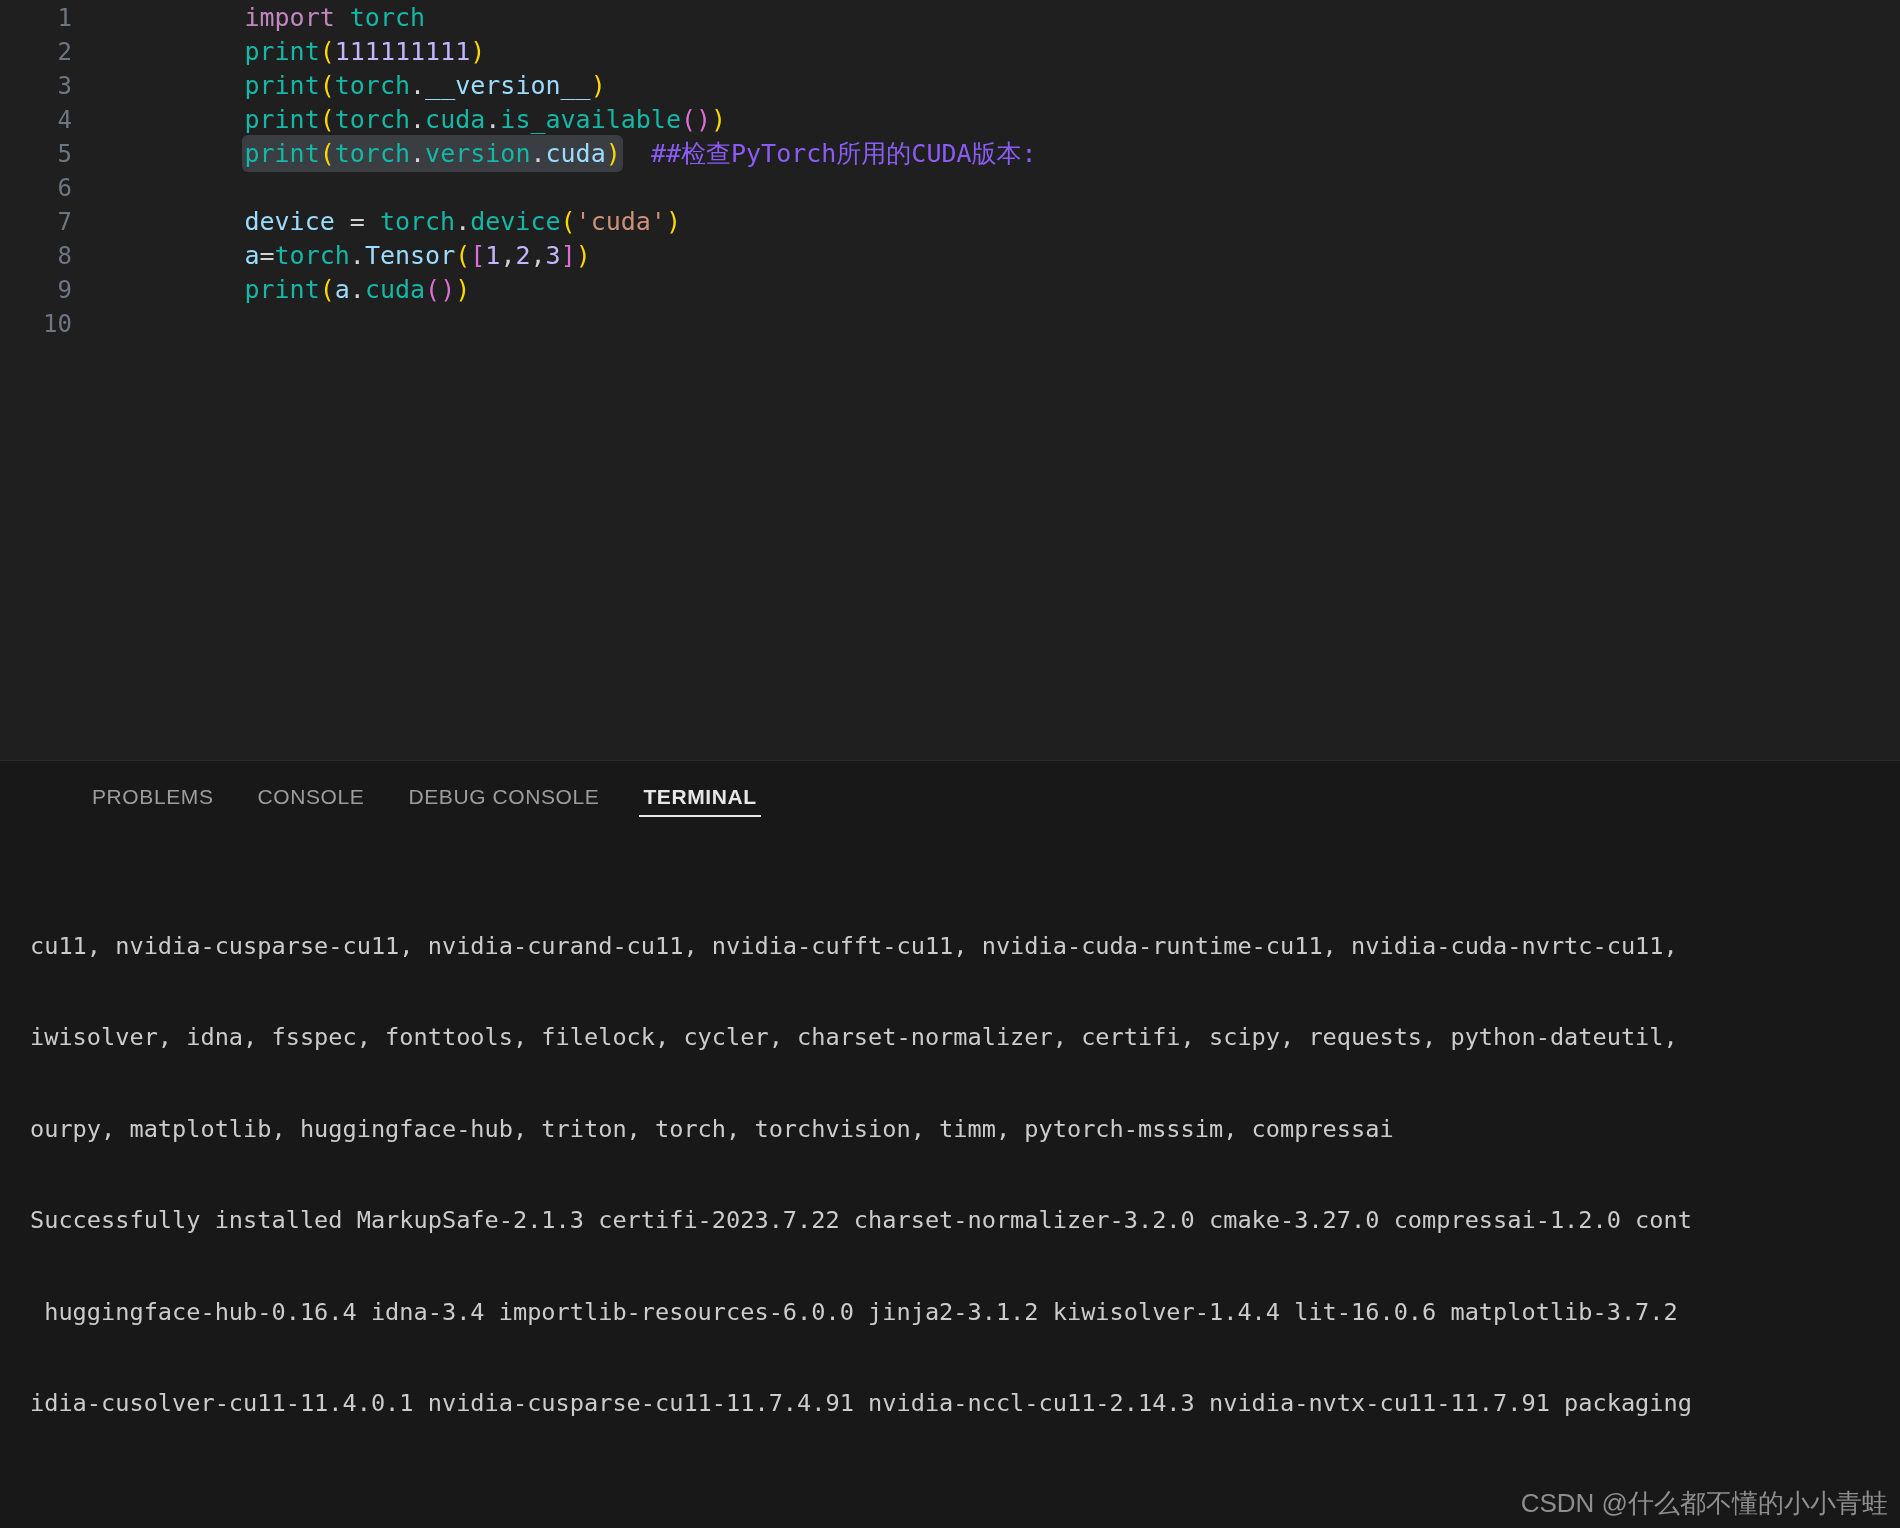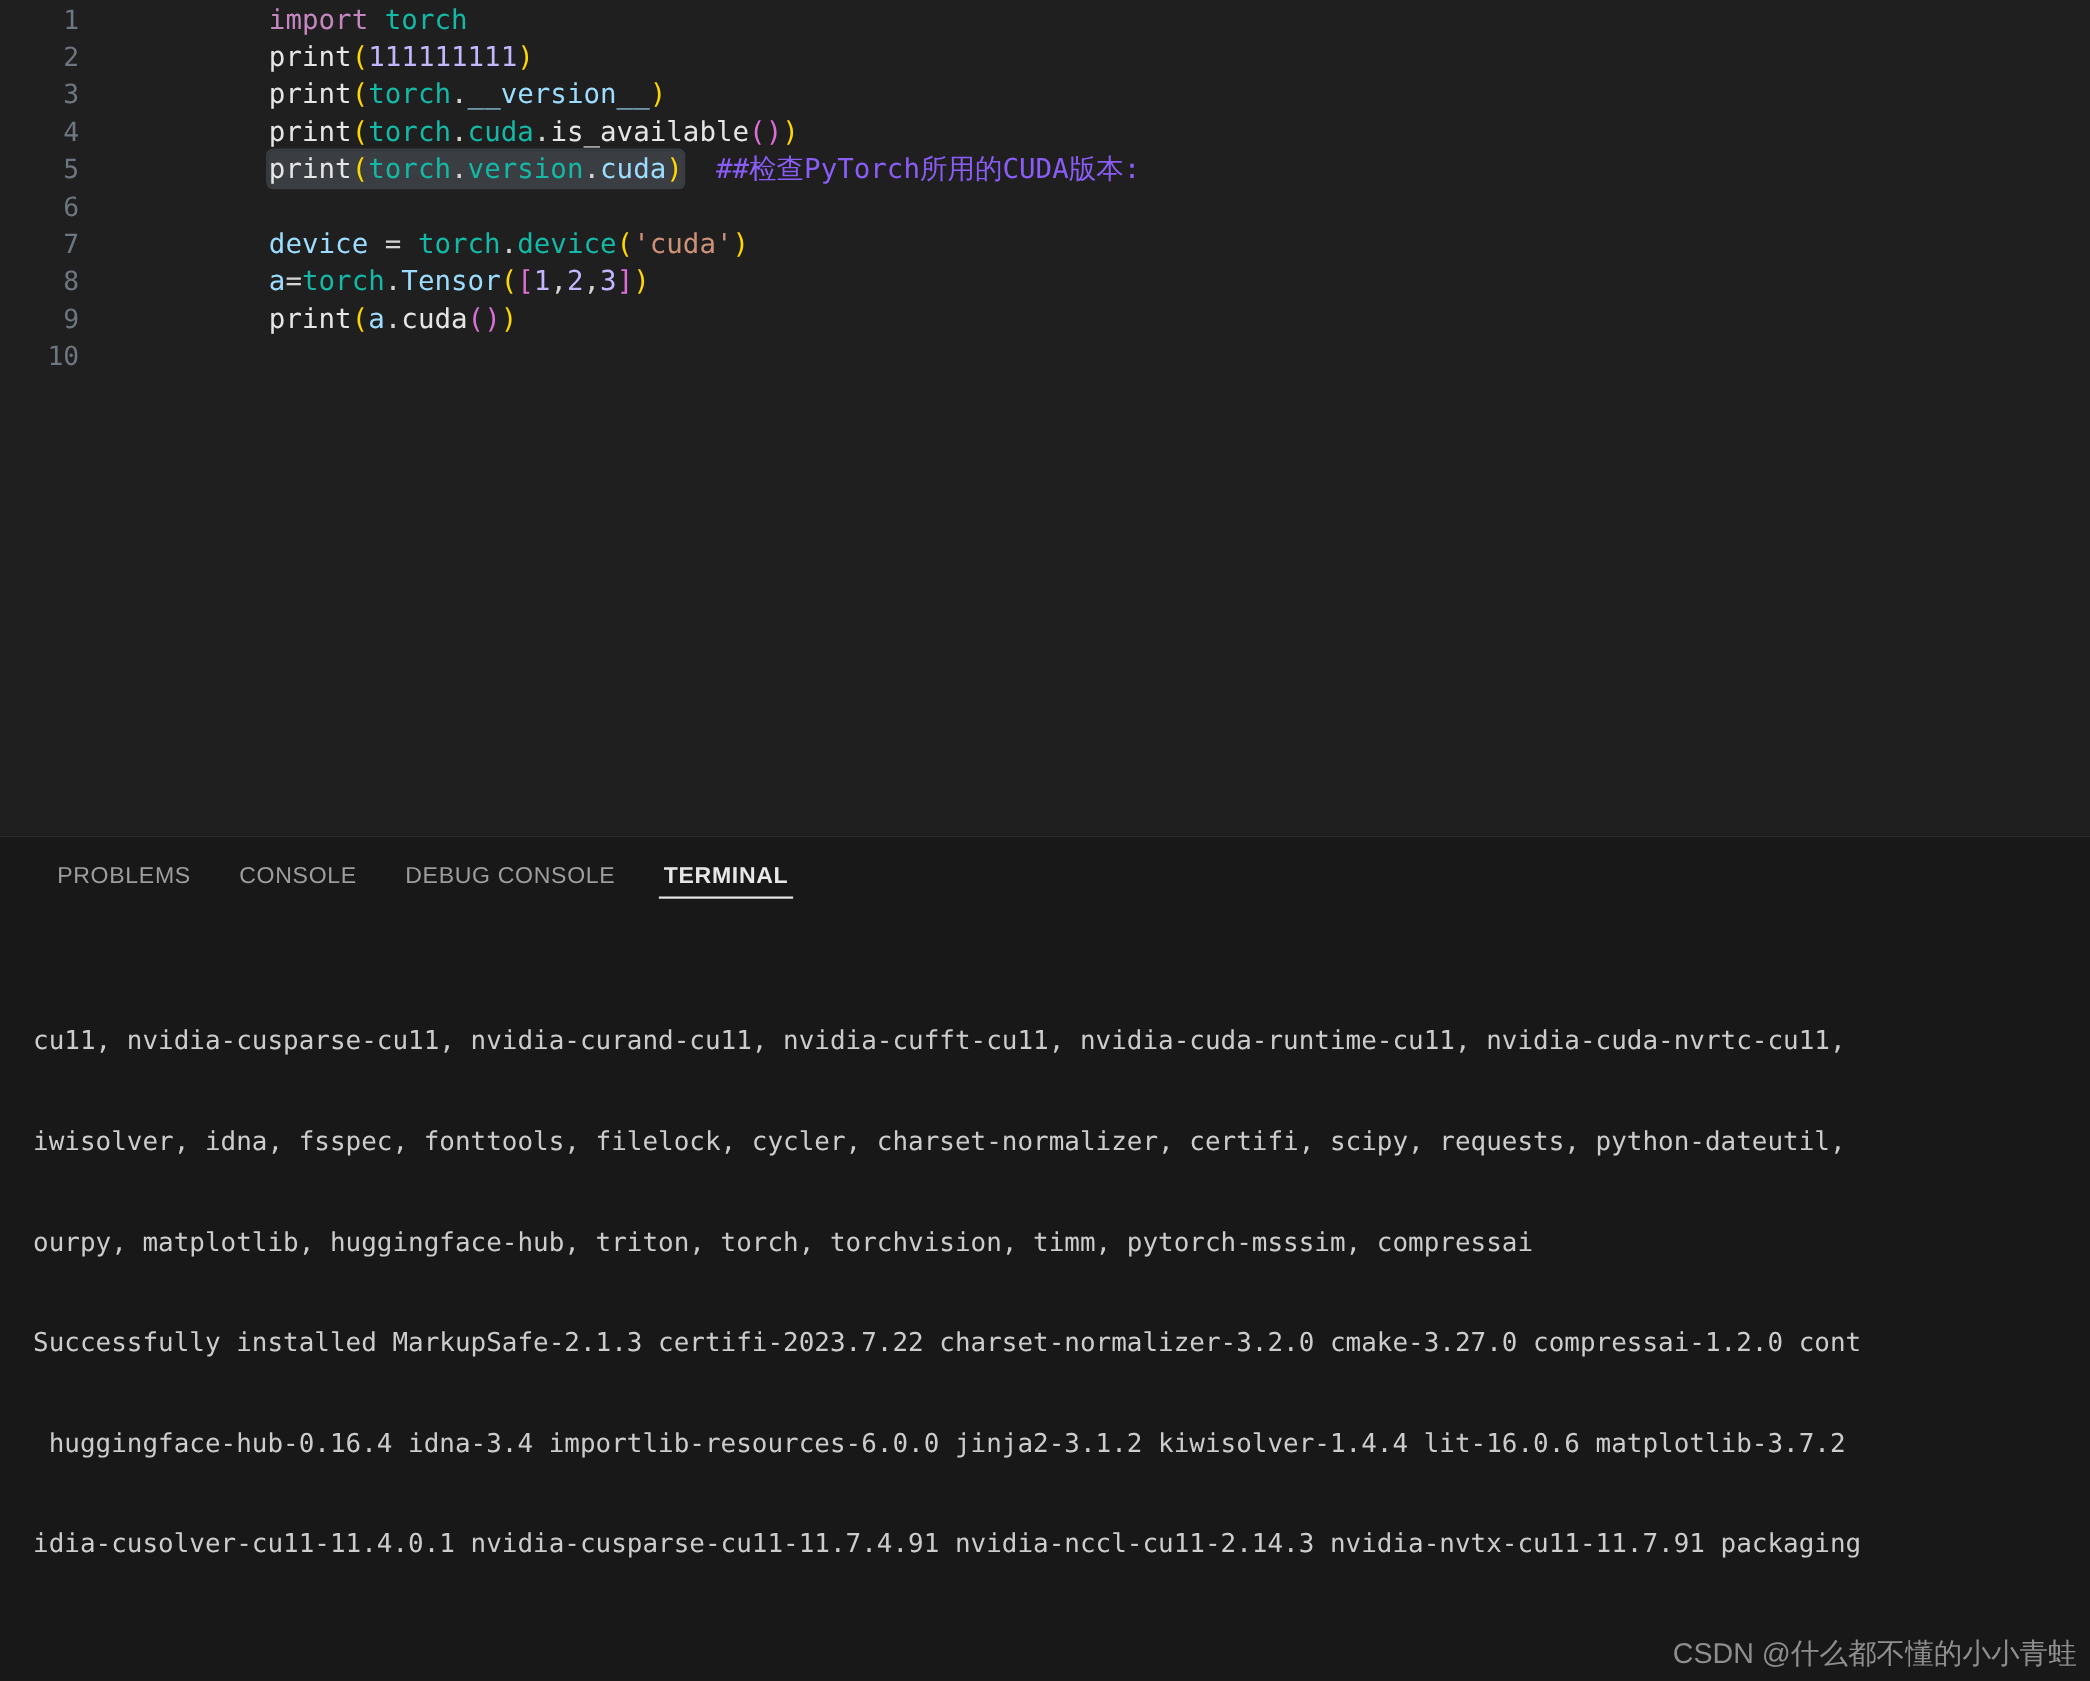--- a/index.html
+++ b/index.html
@@ -44,21 +44,21 @@
     user-select: none;
   }
   .code-text {
     position: relative;
     padding-left: 42px;
     color: #d4d4d4;
   }
   
   .k-kw      { color: #c586c0; }
   .k-mod     { color: #14b8a6; }
-  .k-fn      { color: #e5e5e5; }
+  .k-fn      { color: #14b8a6; }
   .k-var     { color: #9cdcfe; }
   .k-num     { color: #c4b5fd; }
   .k-str     { color: #ce9178; }
   .k-plain   { color: #d4d4d4; }
   .k-comment { color: #8b5cf6; margin-top: 40px; }
   .p1 { color: #ffd700; }
   .p2 { color: #da70d6; }
 
   .sel-box {
     background: #3a3d41;
@@ -94,20 +94,21 @@
     border-top: 1px solid #2b2b2b;
     position: relative;
   }
   .panel-tabs {
     display: flex;
     align-items: flex-end;
     height: 60px;
     padding-left: 30px;
     gap: 0px;
     background: #181818;
+    margin-left: 40px;
   }
   .panel-tab {
     font-family: "Liberation Sans", sans-serif;
     font-size: 21px;
     letter-spacing: 0.6px;
     color: #9d9d9d;
     padding: 0 22px 12px 22px;
     cursor: pointer;
     position: relative;
   }

